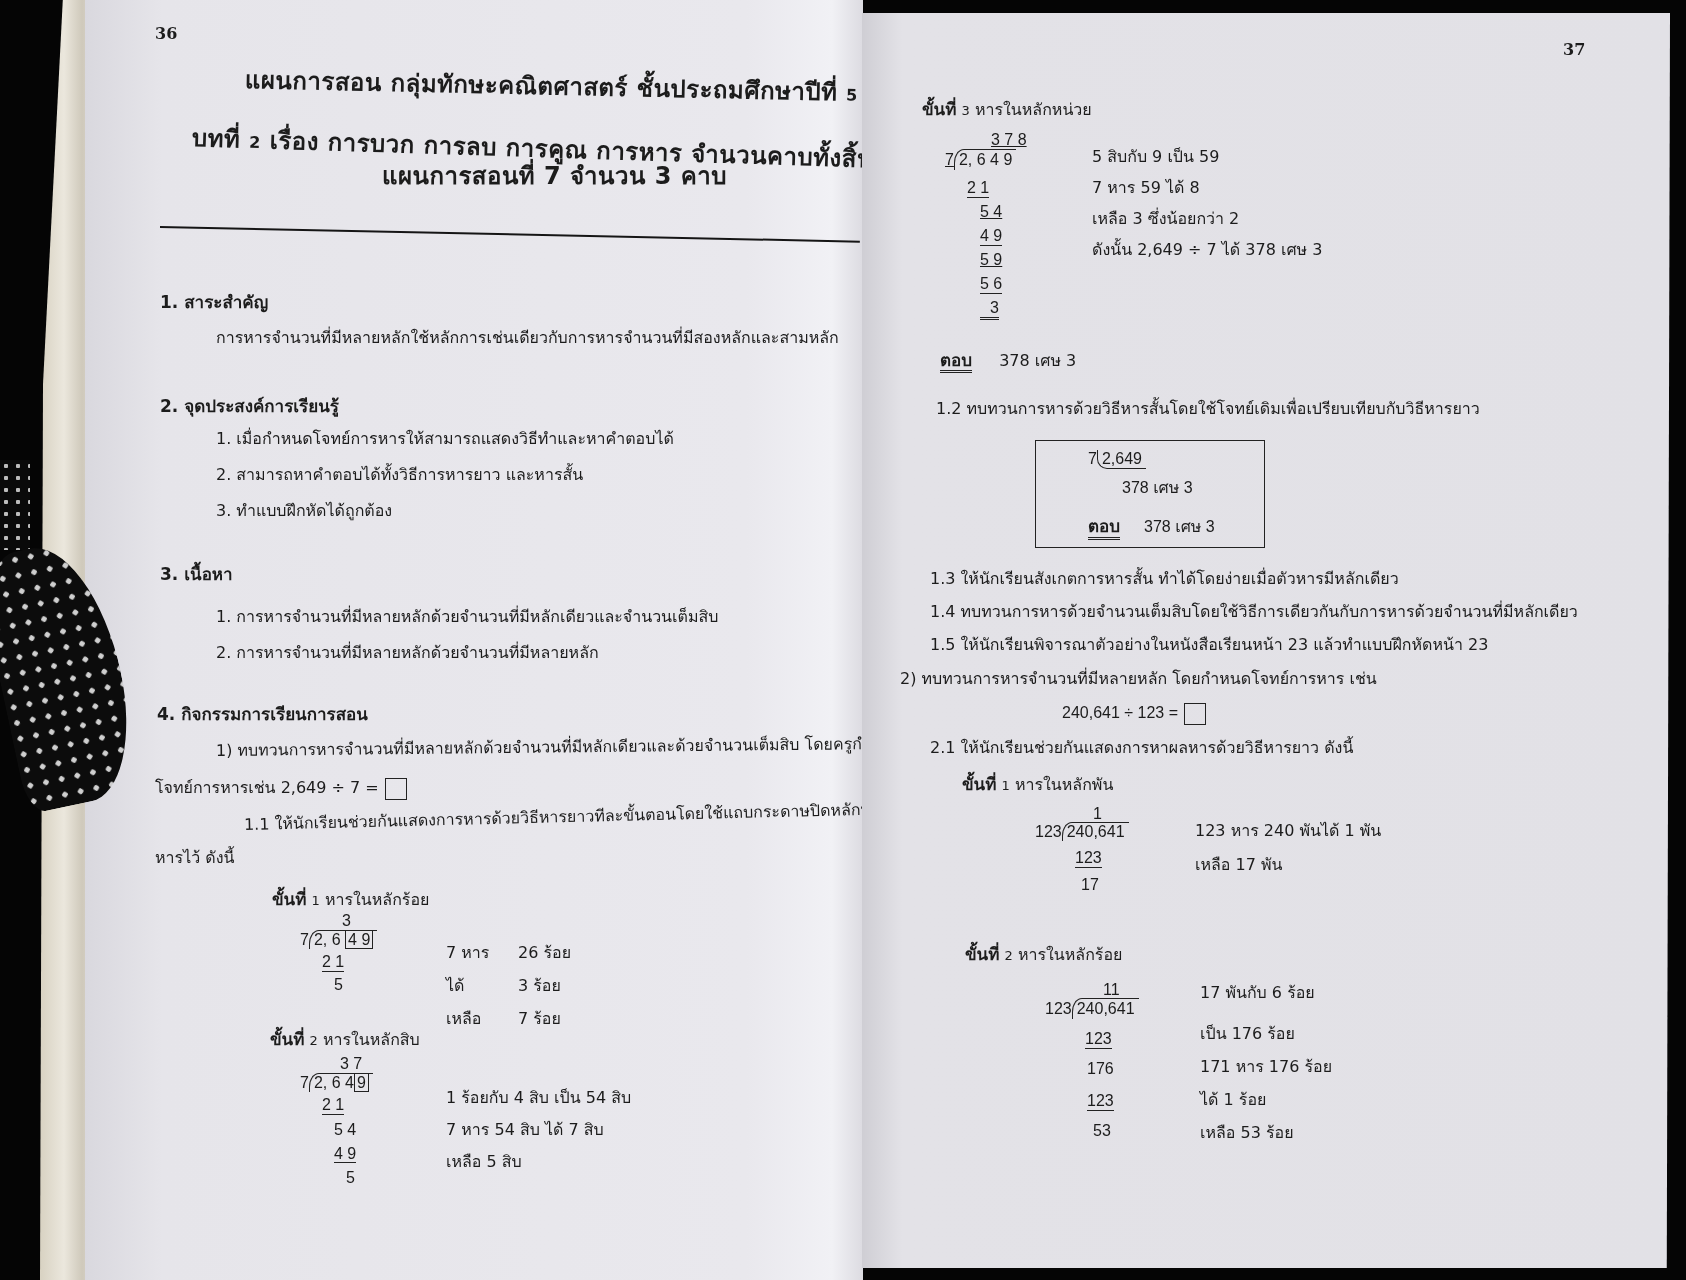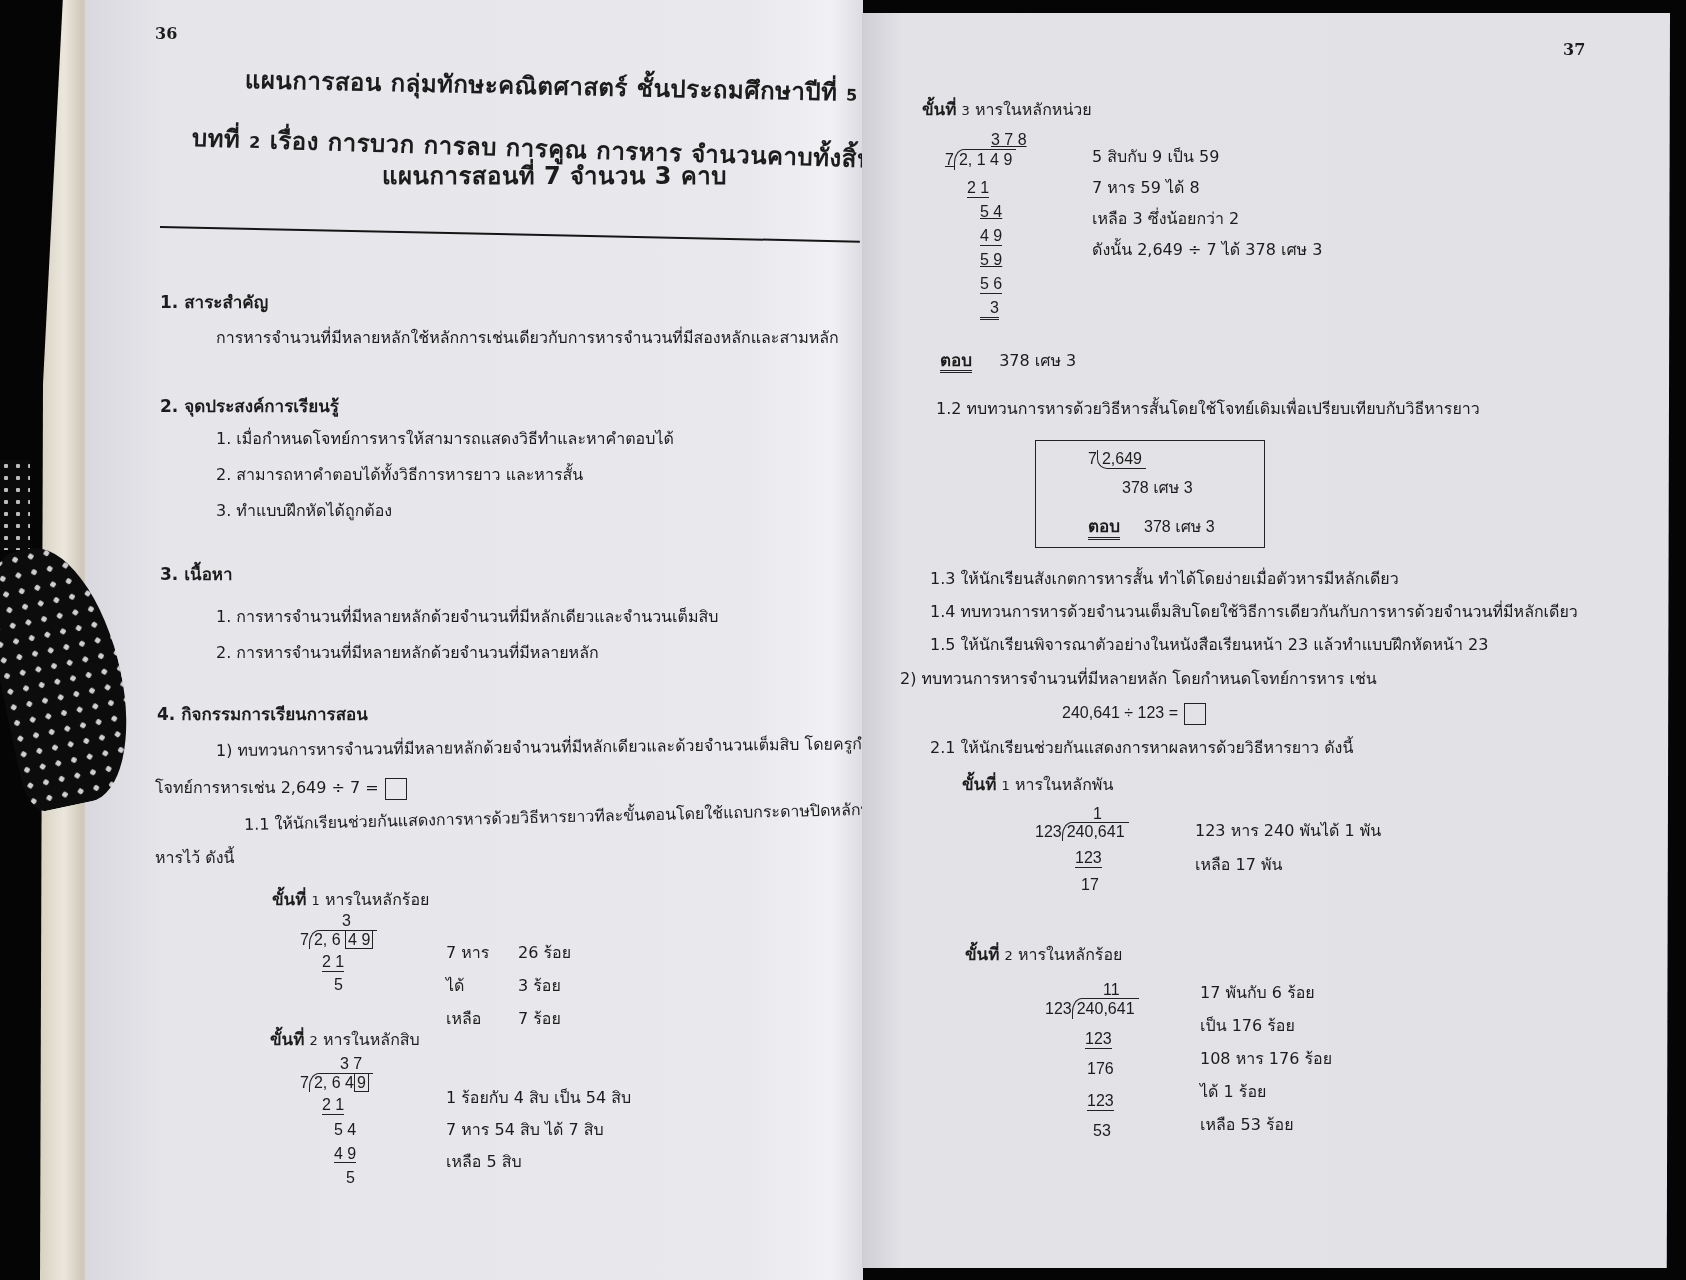--- a/index.html
+++ b/index.html
@@ -136,21 +136,21 @@
 
 <div class="abs pageno" style="left:1563px;top:40px;">37</div>
 
 <div class="abs" style="left:922px;top:95px;">
   <span class="h">ขั้นที่</span>
   <span class="t" style="font-size:13px;">3</span>
   <span class="t">หารในหลักหน่วย</span>
 </div>
 <div class="div" style="left:945px;top:131px;line-height:24px;text-decoration:underline;">
   <div style="padding-left:46px;line-height:18px;">3 7 8</div>
-  <div style="line-height:20px;"><span>7</span><span class="bracket">2, 1 4 9</span></div>
+  <div style="line-height:20px;"><span>7</span><span class="bracket">2, 6 4 9</span></div>
   <div style="padding-left:22px;margin-top:6px;"><span class="ul">2 1</span></div>
   <div style="padding-left:35px;">5 4</div>
   <div style="padding-left:35px;"><span class="ul">4 9</span></div>
   <div style="padding-left:35px;">5 9</div>
   <div style="padding-left:35px;"><span class="ul">5 6</span></div>
   <div style="padding-left:35px;"><span class="dbl" style="padding-left:10px;">3</span></div>
 </div>
 <div class="abs t" style="left:1092px;top:144px;">
   <div style="height:31px;">5 สิบกับ  9  เป็น 59</div>
   <div style="height:31px;">7 หาร   59  ได้    8</div>
@@ -204,17 +204,17 @@
 <div class="div" style="left:1045px;top:982px;line-height:24px;">
   <div style="padding-left:58px;line-height:16px;">11</div>
   <div style="line-height:20px;"><span>123</span><span class="bracket">240,641</span></div>
   <div style="padding-left:40px;margin-top:8px;"><span class="ul">123</span></div>
   <div style="padding-left:42px;margin-top:6px;">176</div>
   <div style="padding-left:42px;margin-top:8px;"><span class="ul">123</span></div>
   <div style="padding-left:48px;margin-top:6px;">53</div>
 </div>
 <div class="abs t" style="left:1200px;top:980px;">
   <div style="height:33px;">17 พันกับ 6 ร้อย</div>
-  <div style="height:33px;">เป็น 176 ร้อย</div>
-  <div style="height:33px;">108 หาร 176 ร้อย</div>
+  <div style="height:33px;margin-top:8px;">เป็น 176 ร้อย</div>
+  <div style="height:33px;">171 หาร 176 ร้อย</div>
   <div style="height:33px;">ได้ 1 ร้อย</div>
   <div style="height:33px;">เหลือ 53 ร้อย</div>
 </div>
 
 </body></html>

